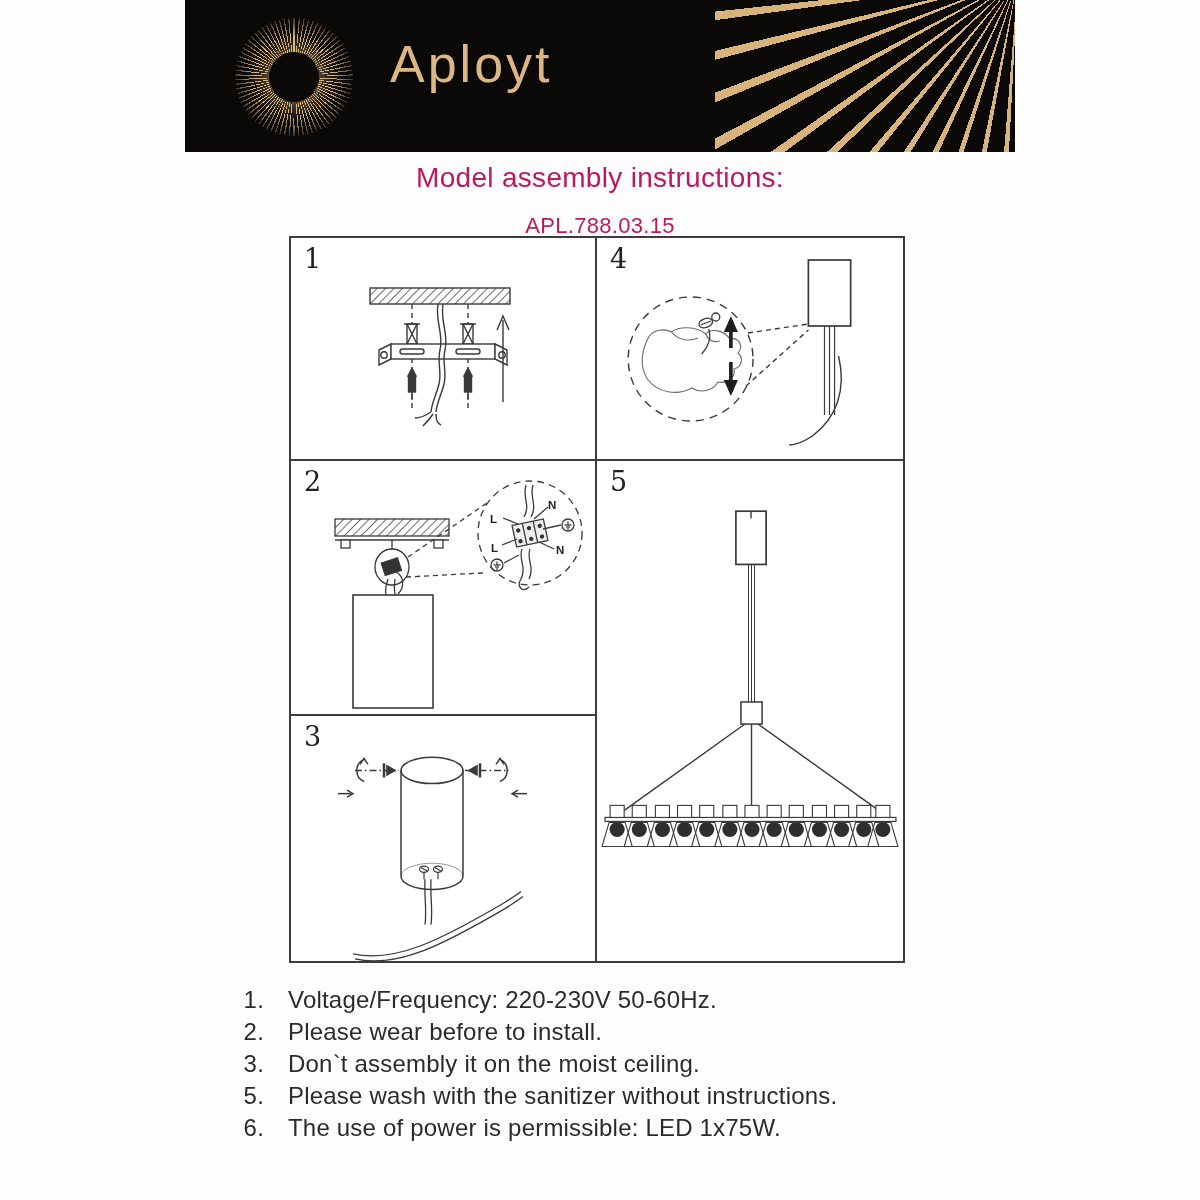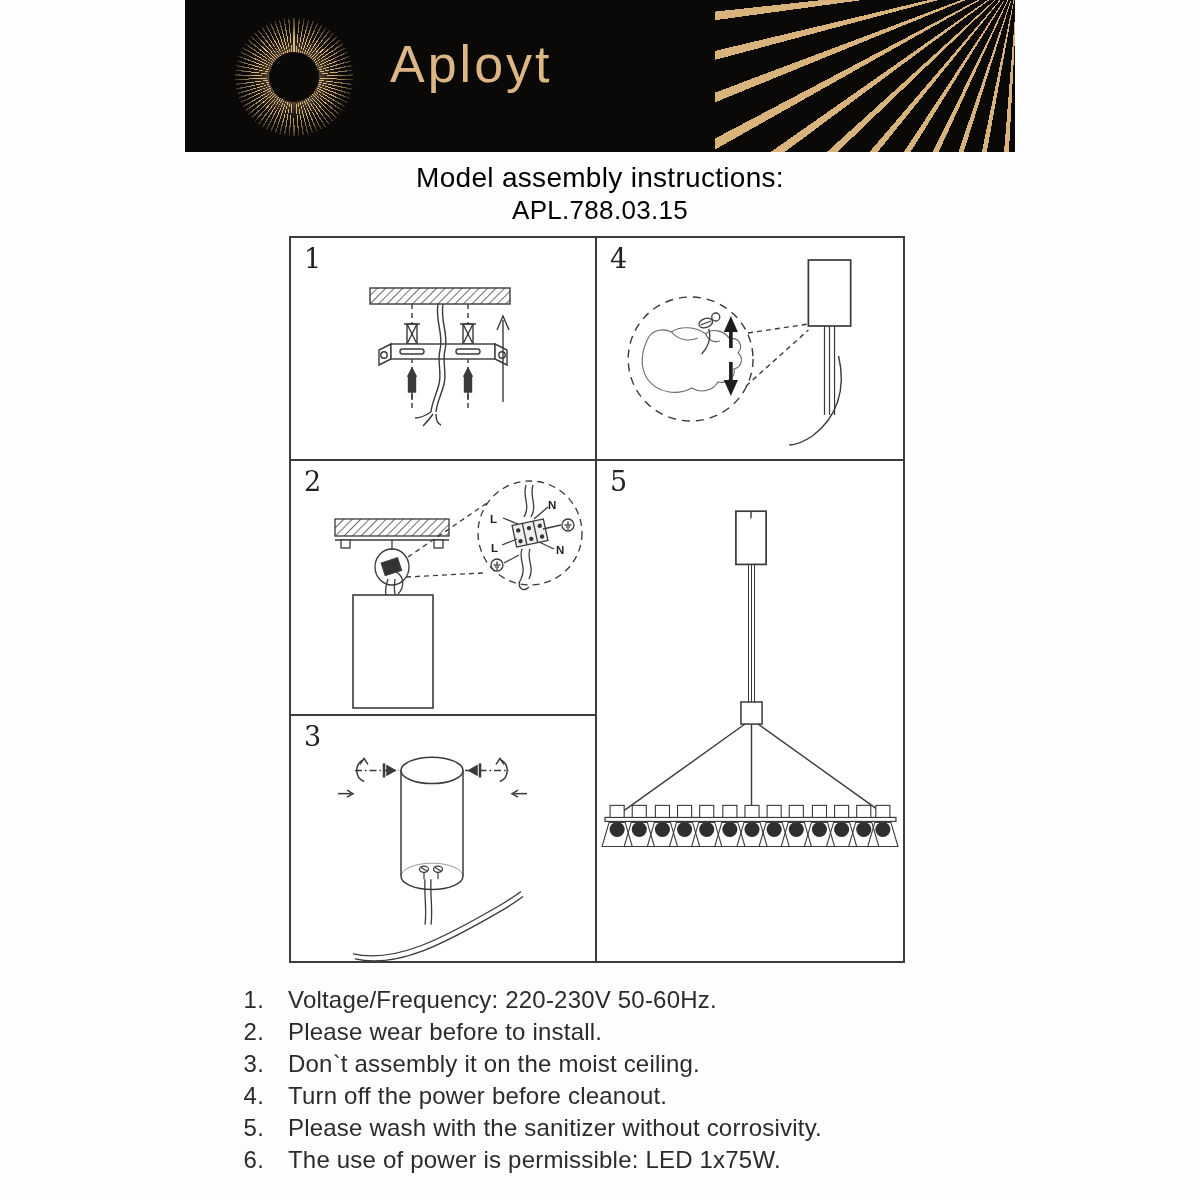--- a/index.html
+++ b/index.html
@@ -15,23 +15,23 @@
   .star::before { content:""; position:absolute; inset:34px; border-radius:50%; background:#0b0907;
           box-shadow:0 0 22px 5px rgba(226,190,136,.55); }
   .star::after { content:""; position:absolute; inset:-2px; border-radius:50%;
           background:radial-gradient(circle, rgba(11,9,7,0) 46%, #0b0907 75%); }
   .wordmark { position:absolute; left:205px; top:34px; font-size:52px; font-weight:300;
           letter-spacing:3px; color:#dcb684; }
   .rays { position:absolute; right:0; top:0; width:300px; height:152px;
           background:repeating-conic-gradient(from 183deg at 101% -14%, #d9b37c 0deg 1.6deg, rgba(0,0,0,0) 1.6deg 7.2deg); }
 
   
-  .title-block { position:absolute; left:0; top:162px; width:100%; text-align:center; color:#000000; }
+  .title-block { position:absolute; left:0; top:162px; width:100%; text-align:center; color:#be185d; }
   .title-line1 { font-size:28px; letter-spacing:.3px; }
-  .title-line2 { font-size:26px; margin-top:1px; letter-spacing:.3px; }
+  .title-line2 { font-size:22px; margin-top:19px; letter-spacing:.3px; }
 
   
   .grid { position:absolute; left:289px; top:236px; width:616px; height:727px;
           border:2px solid #3c3c3c; box-sizing:border-box; background:#ffffff; }
   .cell { position:absolute; box-sizing:border-box; background:#ffffff; }
   .cell svg { position:absolute; left:0; top:0; width:100%; height:100%; }
   .c1 { left:0;   top:0;   width:306px; height:223px; border-right:2px solid #3c3c3c; border-bottom:2px solid #3c3c3c; }
   .c2 { left:0;   top:223px; width:306px; height:255px; border-right:2px solid #3c3c3c; border-bottom:2px solid #3c3c3c; }
   .c3 { left:0;   top:478px; width:306px; height:245px; border-right:2px solid #3c3c3c; }
   .c4 { left:306px; top:0;   width:306px; height:223px; border-bottom:2px solid #3c3c3c; }
@@ -375,23 +375,20 @@
     <div class="list-row">
       <span class="num">1.</span><span class="txt">Voltage/Frequency: 220-230V 50-60Hz.</span>
     </div>
     <div class="list-row">
       <span class="num">2.</span><span class="txt">Please wear before to install.</span>
     </div>
     <div class="list-row">
       <span class="num">3.</span><span class="txt">Don`t assembly it on the moist ceiling.</span>
     </div>
     <div class="list-row">
-      <span class="num">4.</span><span class="txt">Turn off the power before cleanout.</span>
-    </div>
-    <div class="list-row">
-      <span class="num">5.</span><span class="txt">Please wash with the sanitizer without corrosivity.</span>
+      <span class="num">5.</span><span class="txt">Please wash with the sanitizer without instructions.</span>
     </div>
     <div class="list-row">
       <span class="num">6.</span><span class="txt">The use of power is permissible: LED 1x75W.</span>
     </div>
   </div>
 
 </div>
 
 </body></html>

